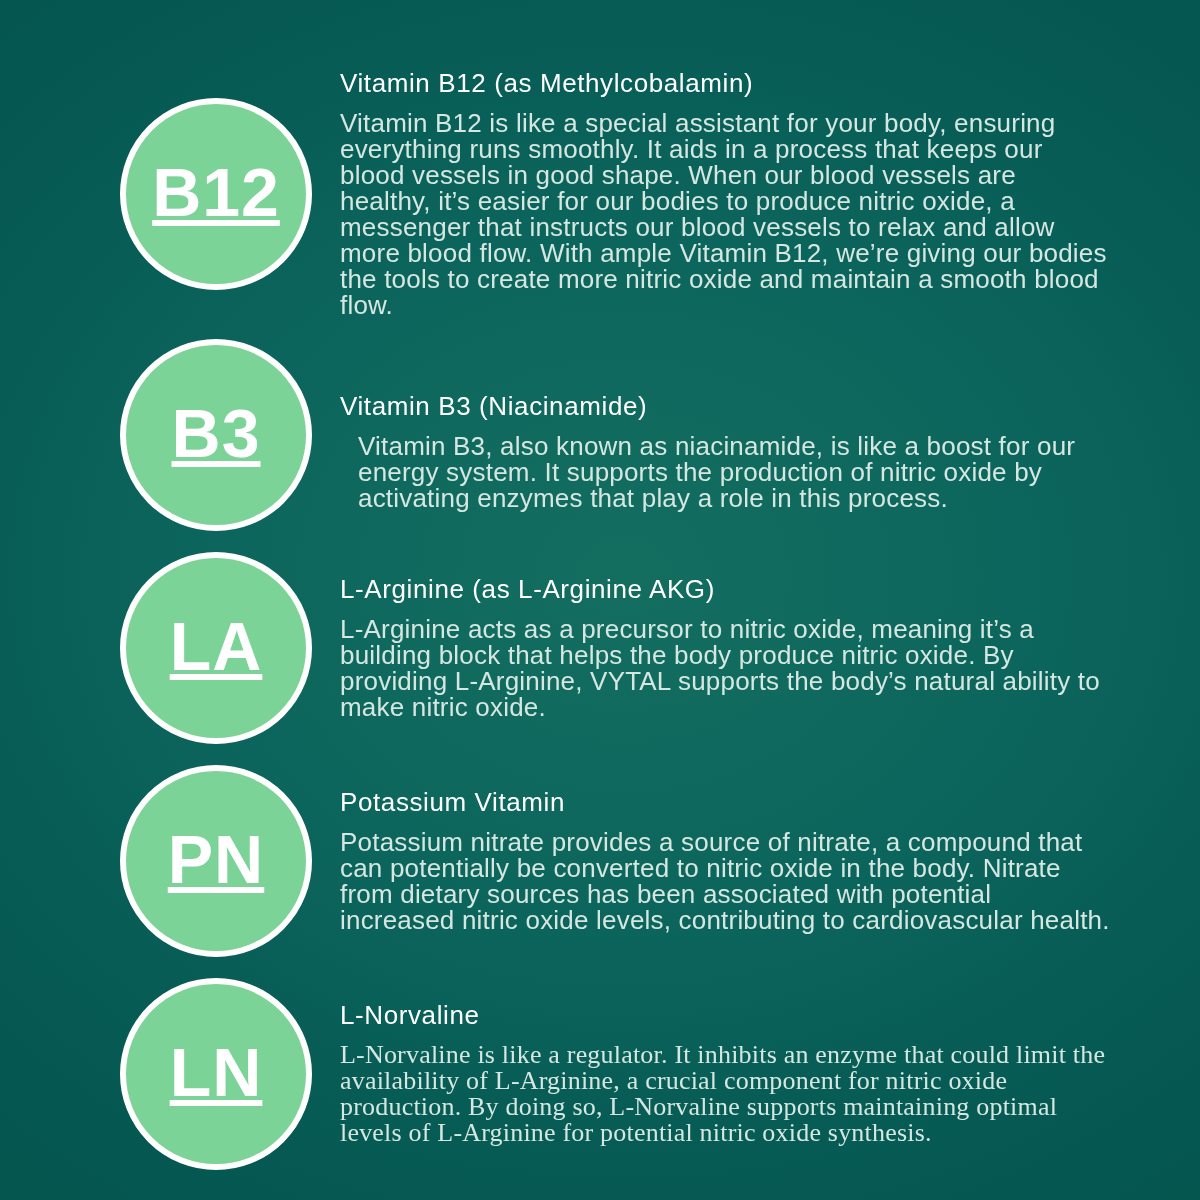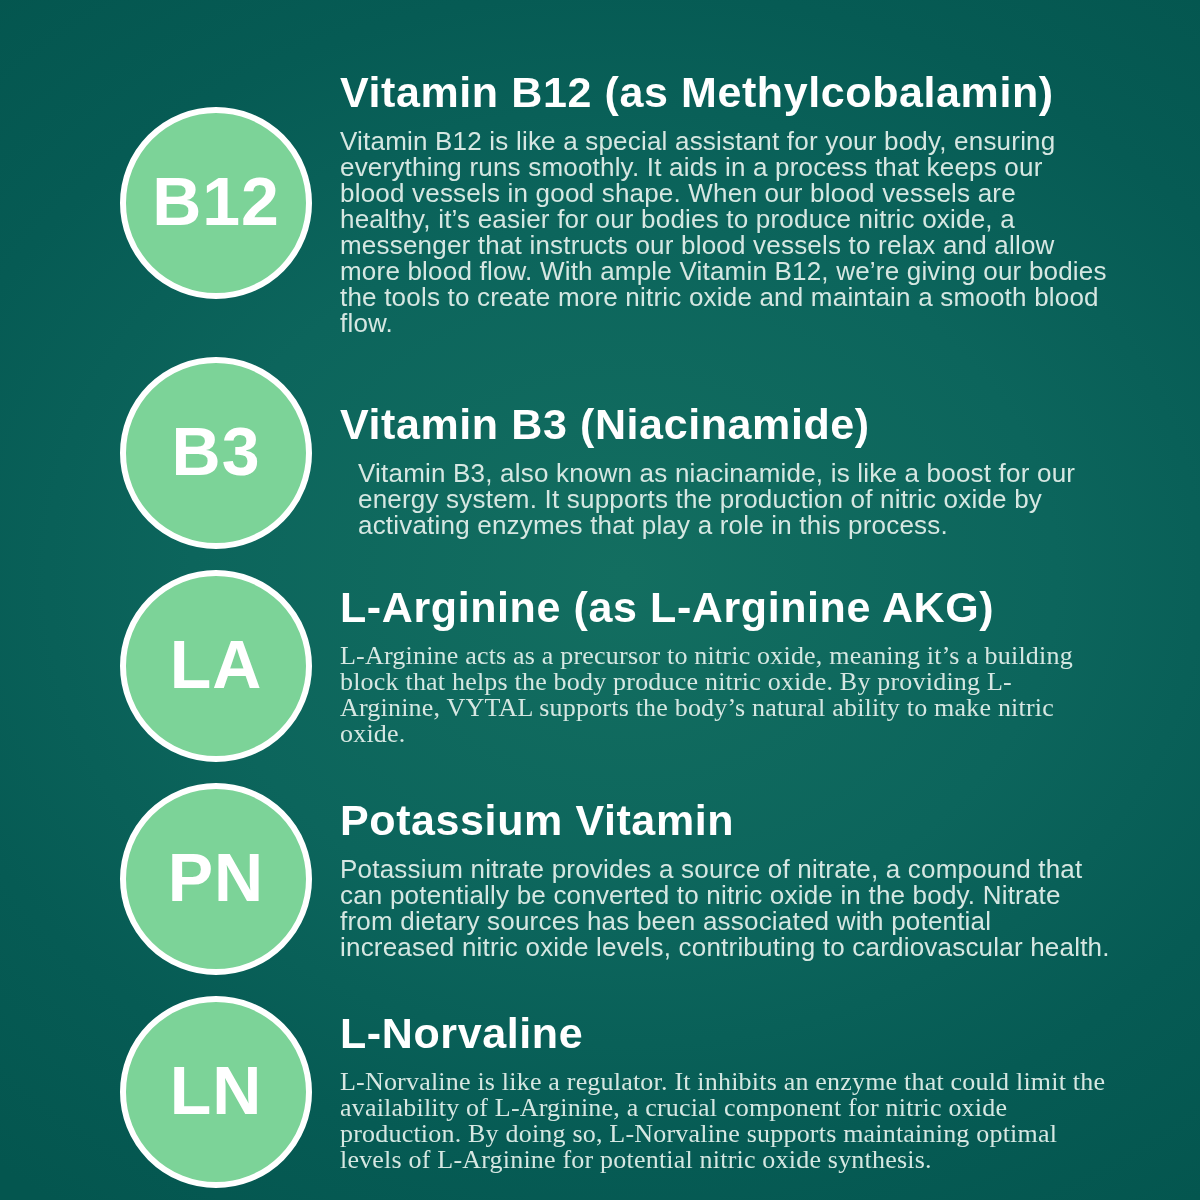--- a/index.html
+++ b/index.html
@@ -44,31 +44,32 @@
     justify-content: center;
   }
 
   .badge-label {
     color: #ffffff;
     font-weight: bold;
     font-size: 68px;
     letter-spacing: 1px;
     line-height: 1;
     transform: translateY(-2px);
+    text-decoration: underline;
   }
 
   .text-block {
     flex: 1 1 auto;
     max-width: 778px;
   }
 
   .ingredient-title {
     color: #ffffff;
-    font-weight: bold;
-    font-size: 43px;
+    font-weight: normal;
+    font-size: 26px;
     line-height: 1.05;
     letter-spacing: 0.6px;
     margin-bottom: 13px;
   }
 
   .ingredient-desc {
     font-size: 26px;
     line-height: 26px;
     letter-spacing: 0.2px;
   }
@@ -98,21 +99,21 @@
         <p class="ingredient-desc" style="color: rgb(214, 231, 226); margin-left: 18px;">Vitamin B3, also known as niacinamide, is like a boost for our energy system. It supports the production of nitric oxide by activating enzymes that play a role in this process.</p>
       </div>
     </section>
 
     <section class="row">
       <div class="badge" style="background: rgb(124, 211, 152); border-color: rgb(255, 255, 255);">
         <span class="badge-label">LA</span>
       </div>
       <div class="text-block">
         <h2 class="ingredient-title" style="color: rgb(255, 255, 255);">L-Arginine (as L-Arginine AKG)</h2>
-        <p class="ingredient-desc" style="color: rgb(214, 231, 226); font-family: Liberation Serif, serif;">L-Arginine acts as a precursor to nitric oxide, meaning it’s a building block that helps the body produce nitric oxide. By providing L-Arginine, VYTAL supports the body’s natural ability to make nitric oxide.</p>
+        <p class="ingredient-desc" style="color: rgb(214, 231, 226);">L-Arginine acts as a precursor to nitric oxide, meaning it’s a building block that helps the body produce nitric oxide. By providing L-Arginine, VYTAL supports the body’s natural ability to make nitric oxide.</p>
       </div>
     </section>
 
     <section class="row">
       <div class="badge" style="background: rgb(124, 211, 152); border-color: rgb(255, 255, 255);">
         <span class="badge-label">PN</span>
       </div>
       <div class="text-block">
         <h2 class="ingredient-title" style="color: rgb(255, 255, 255);">Potassium Vitamin</h2>
         <p class="ingredient-desc" style="color: rgb(214, 231, 226);">Potassium nitrate provides a source of nitrate, a compound that can potentially be converted to nitric oxide in the body. Nitrate from dietary sources has been associated with potential increased nitric oxide levels, contributing to cardiovascular health.</p>

